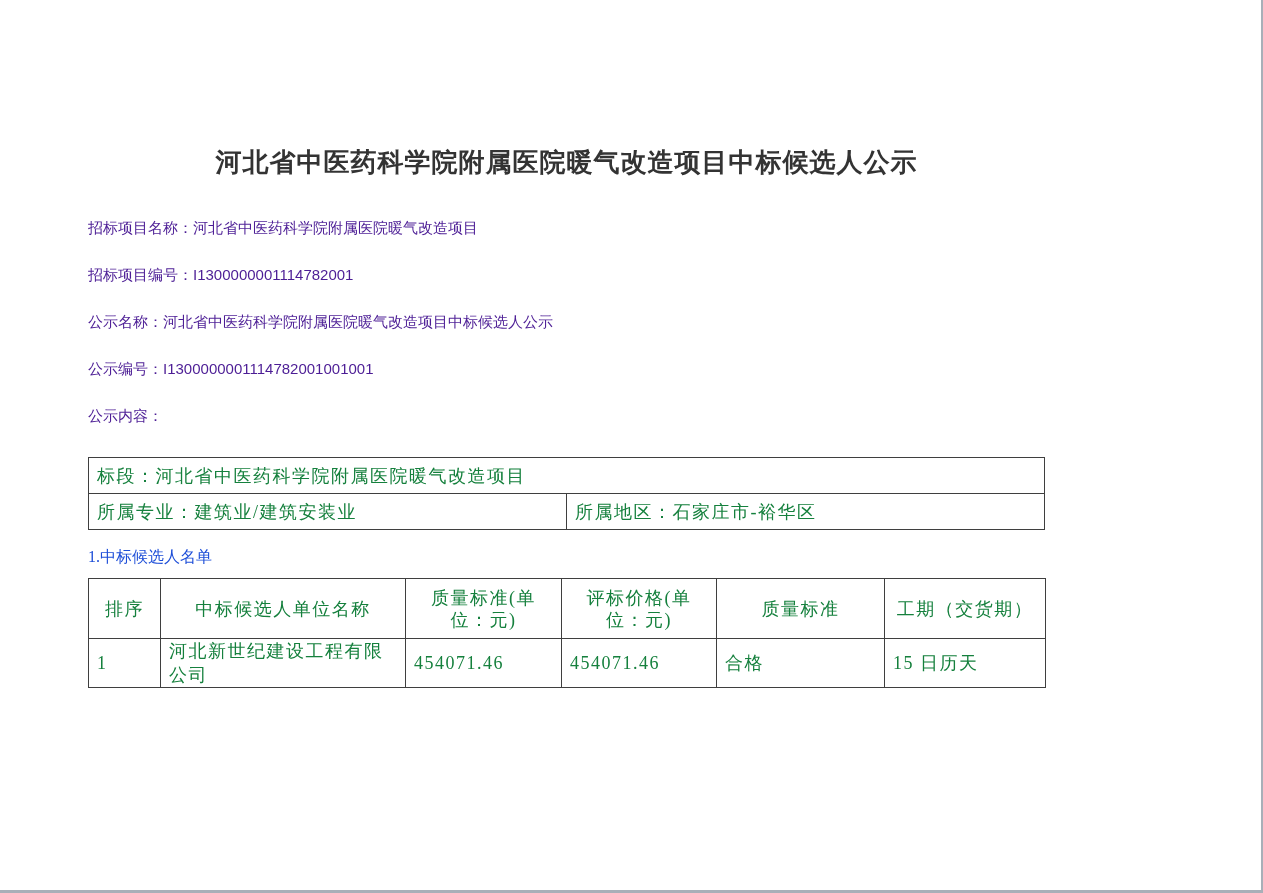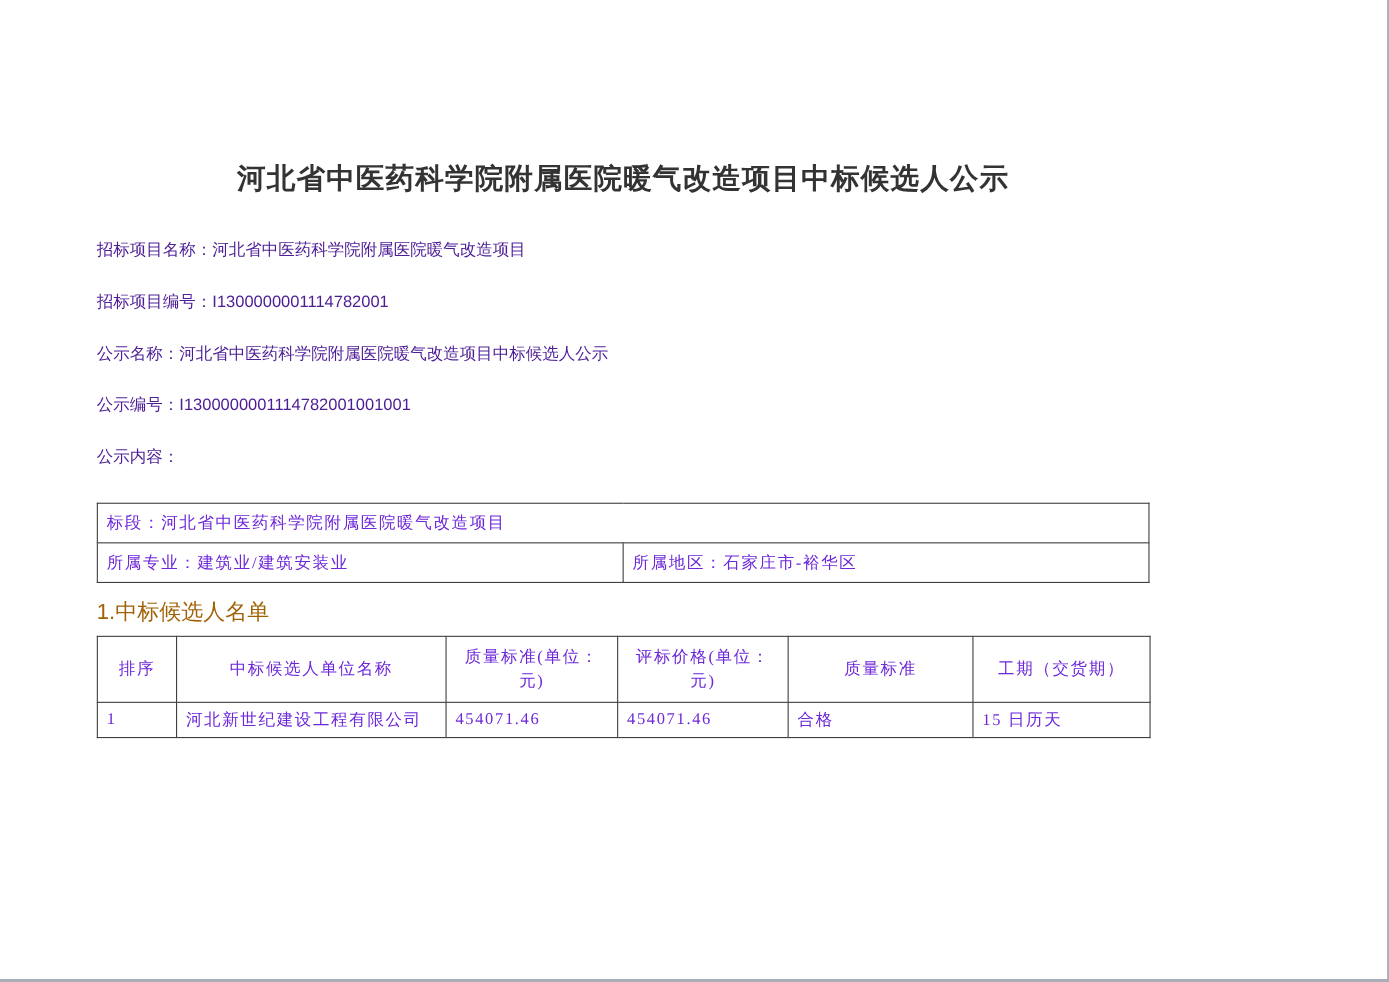--- a/index.html
+++ b/index.html
@@ -49,44 +49,45 @@
     margin: 0 0 27px 0;
     font-size: 15px;
     line-height: 20px;
     color: #4c1d95;
   }
   table {
     border-collapse: collapse;
     table-layout: fixed;
     width: 957px;
     font-family: "Liberation Serif", "DejaVu Serif", serif;
-    font-size: 15px;
-    color: #6d28d9;
+    font-size: 18px;
+    color: #15803d;
     letter-spacing: 1.5px;
   }
   td, th {
     border: 1px solid #3f3f3f;
     padding: 0 8px;
     vertical-align: middle;
     box-sizing: border-box;
     font-weight: normal;
     overflow: hidden;
   }
   .section-table {
     margin-top: 31px;
   }
   .section-table td {
     height: 36px;
     text-align: left;
   }
   .list-heading {
     margin: 16px 0 10px 0;
-    font-size: 20px;
+    font-size: 16px;
     line-height: 22px;
-    color: #a16207;
+    color: #1d4ed8;
+    font-family: Liberation Serif, serif;
   }
   .candidates-table th {
     height: 60px;
     text-align: center;
     line-height: 22px;
   }
   .candidates-table td {
     height: 32px;
     text-align: left;
   }

